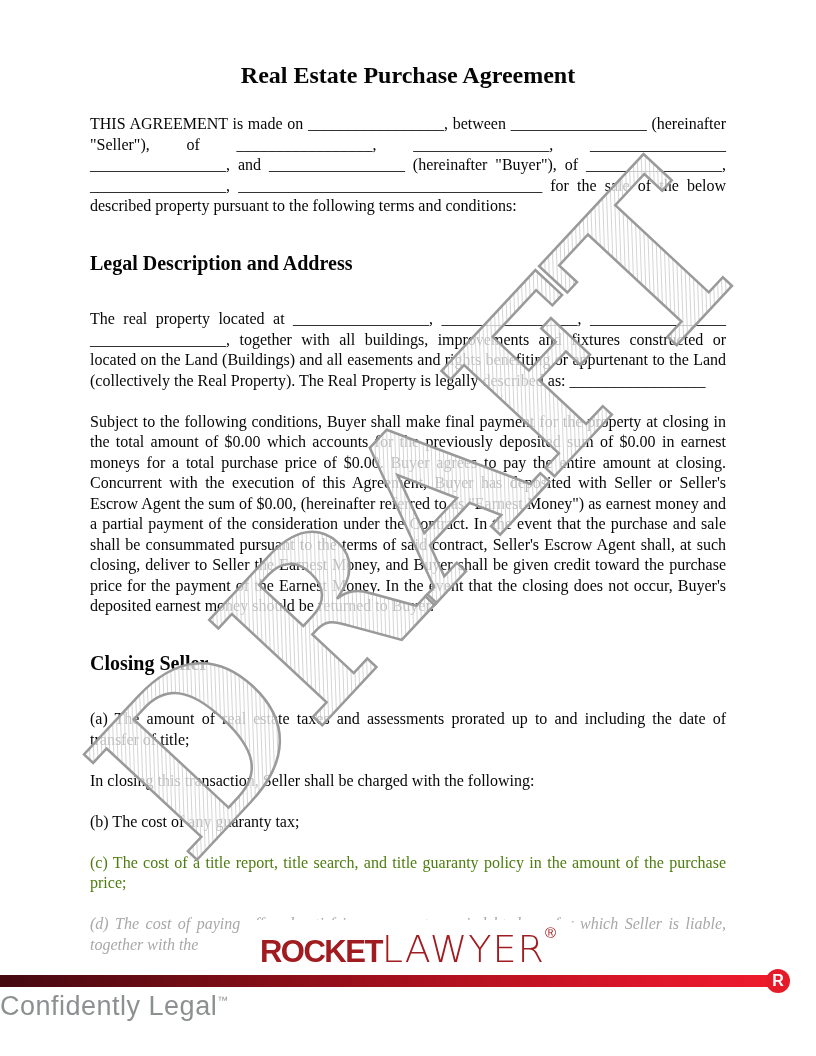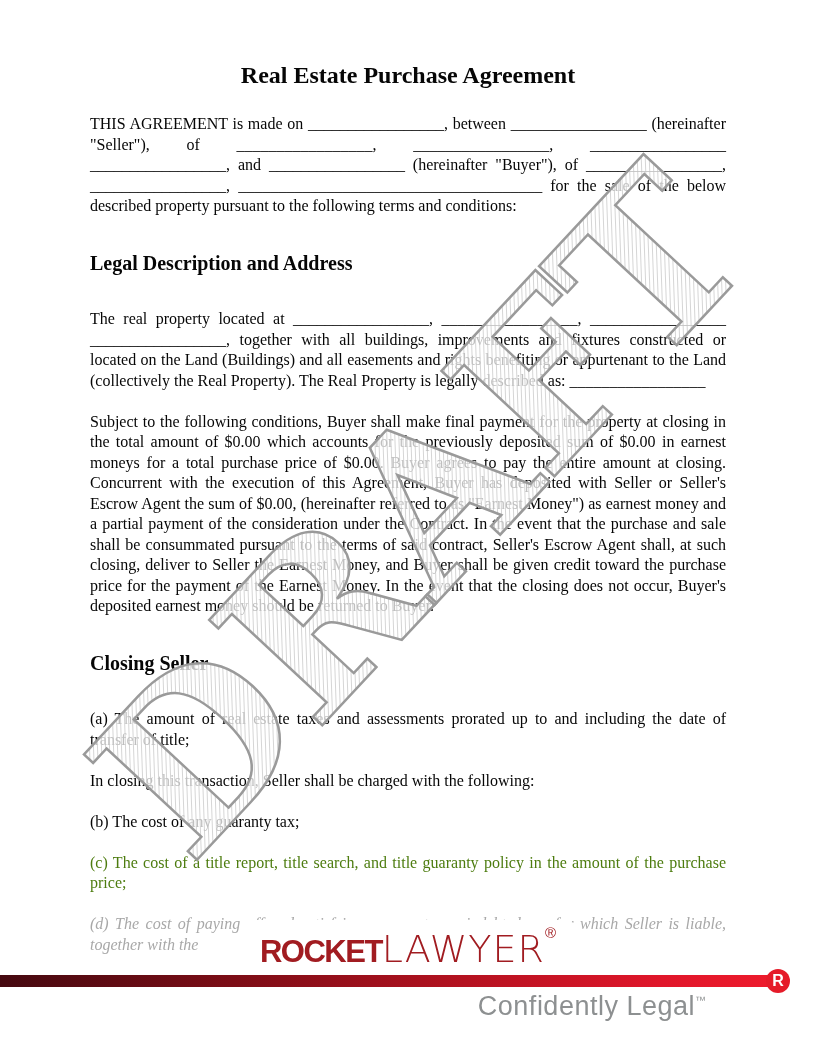--- a/index.html
+++ b/index.html
@@ -97,21 +97,21 @@
     font-weight: bold;
     font-size: 16px;
     text-align: center;
     line-height: 24px;
   }
   .footer-tagline {
     position: absolute;
     top: 991px; left: 0;
     width: 706px;
     z-index: 3;
-    text-align: right;
+    text-align: left;
     font-family: "Liberation Sans", sans-serif;
     font-weight: 300;
     font-size: 27px;
     letter-spacing: 0.5px;
     color: var(--tagline-gray);
   }
   .tagline-tm {
     font-size: 11px;
     vertical-align: 11px;
     letter-spacing: 0;

